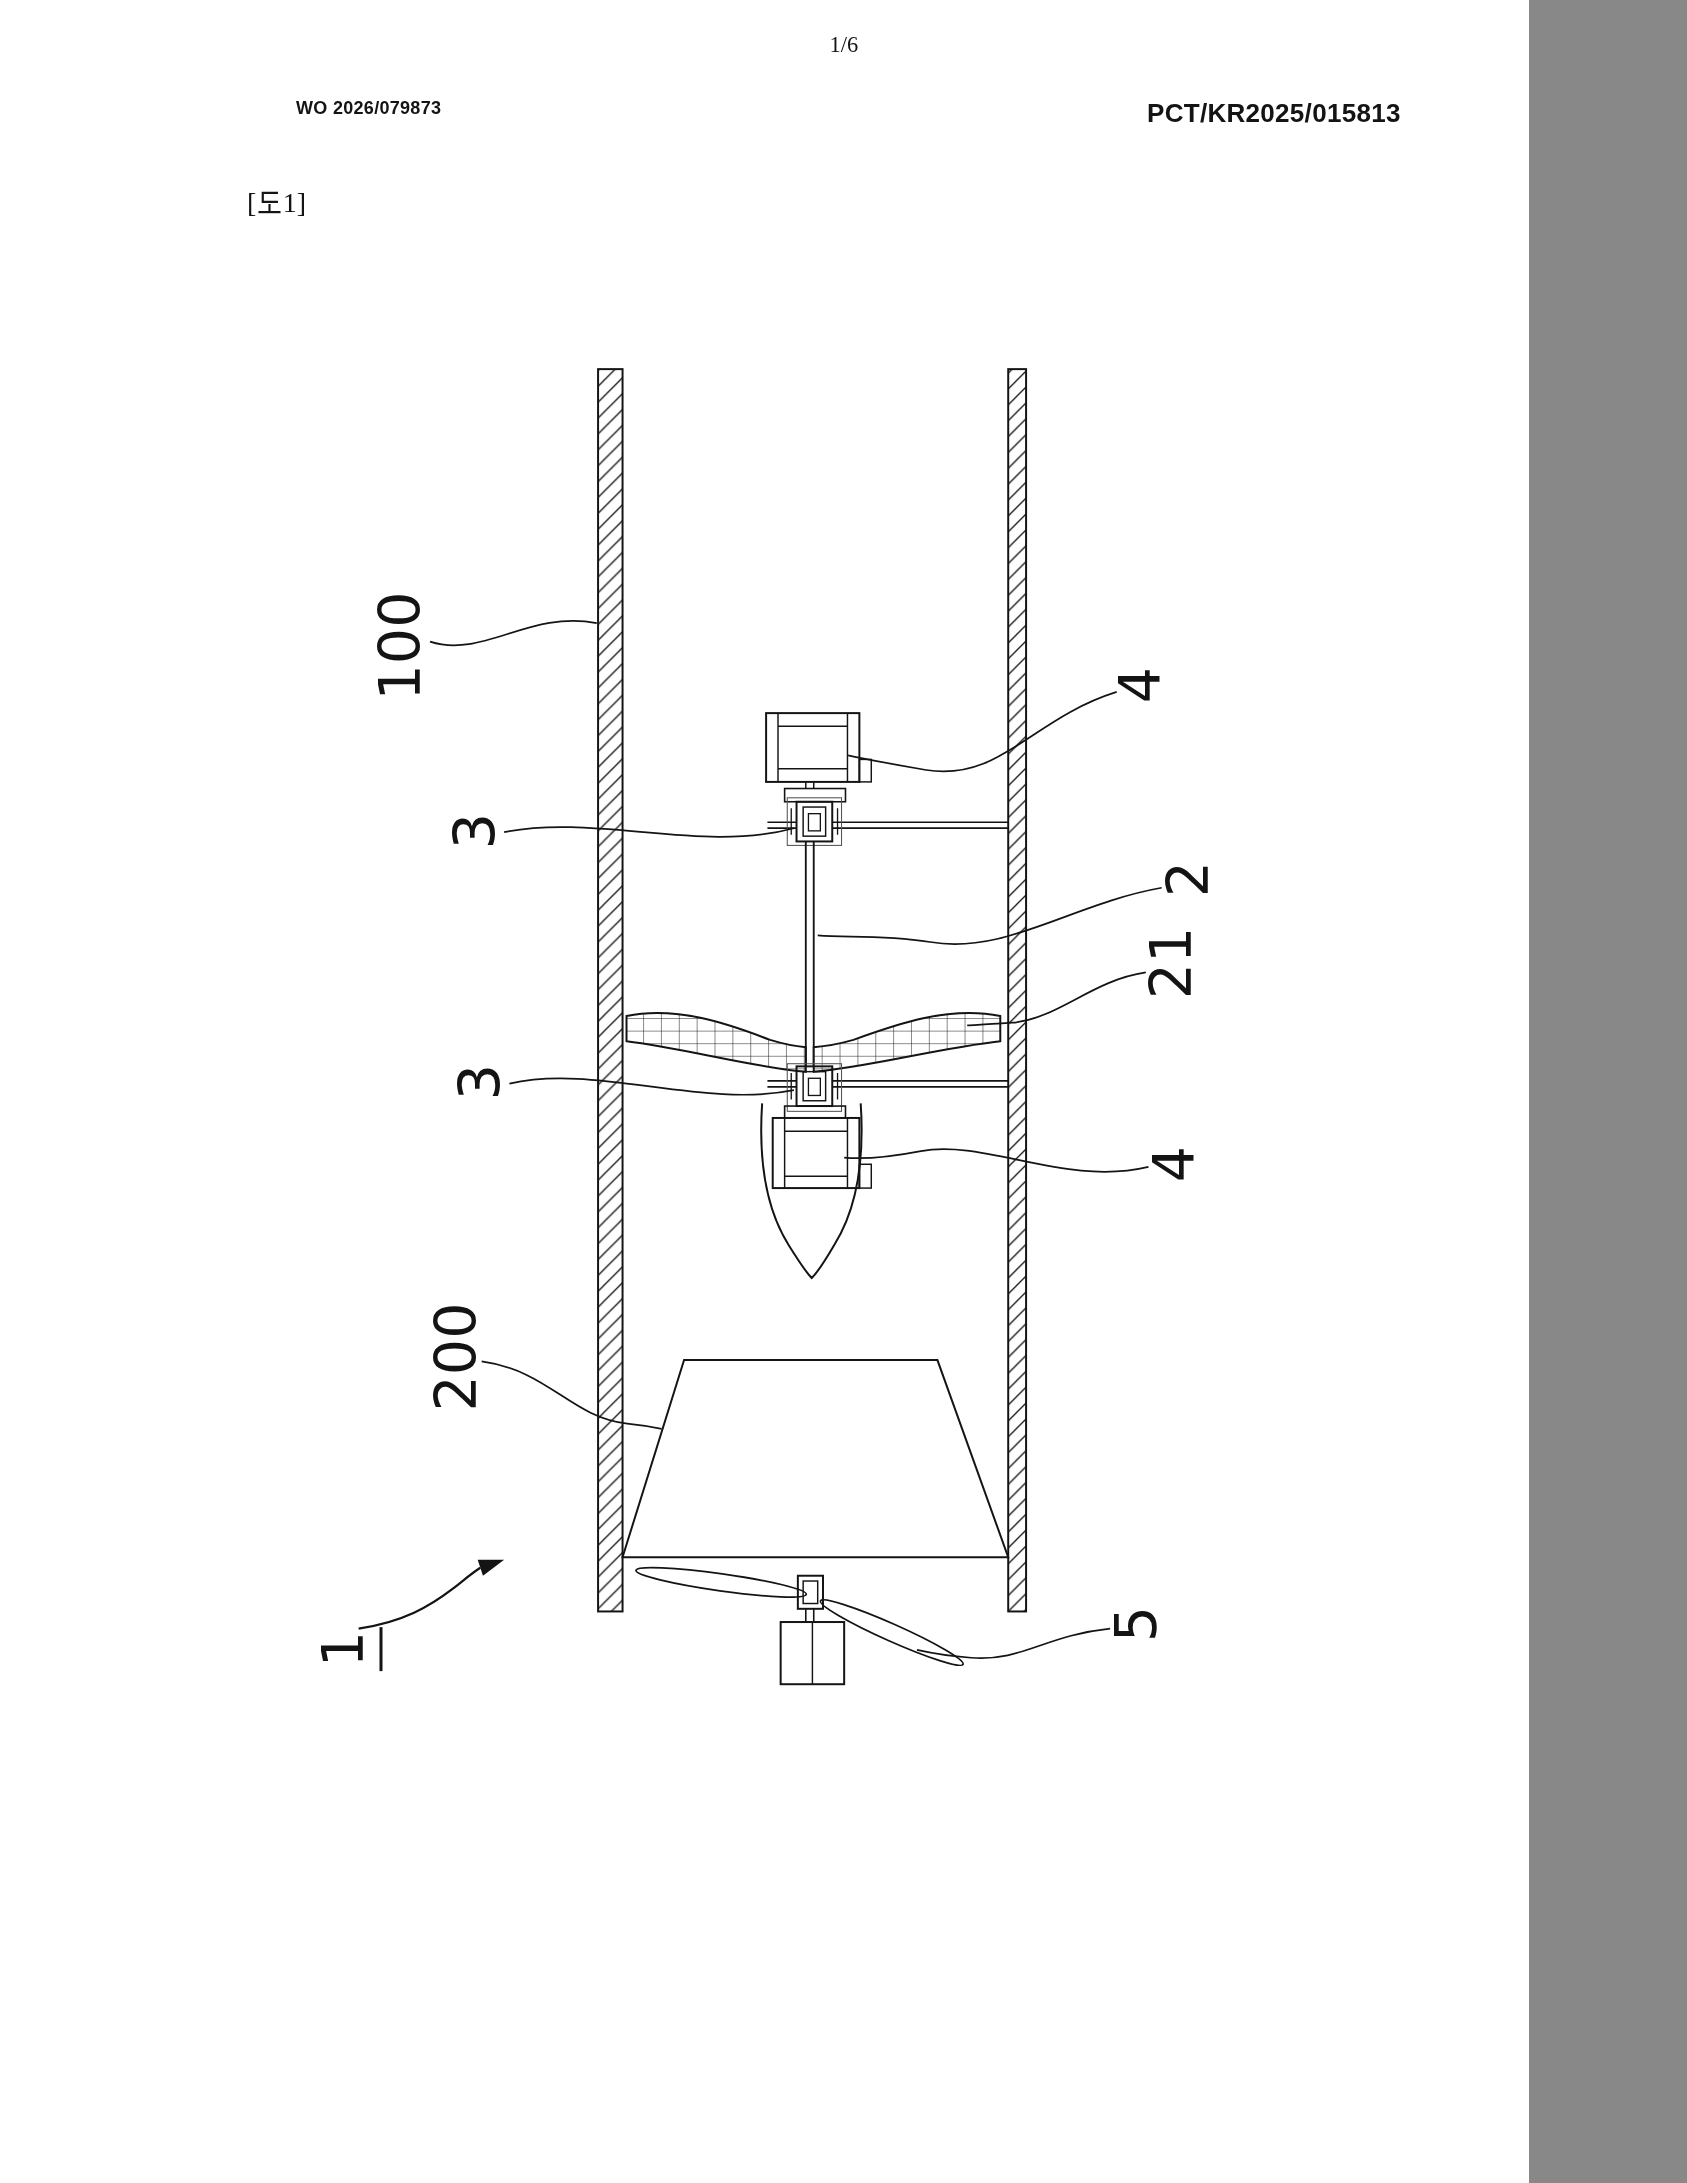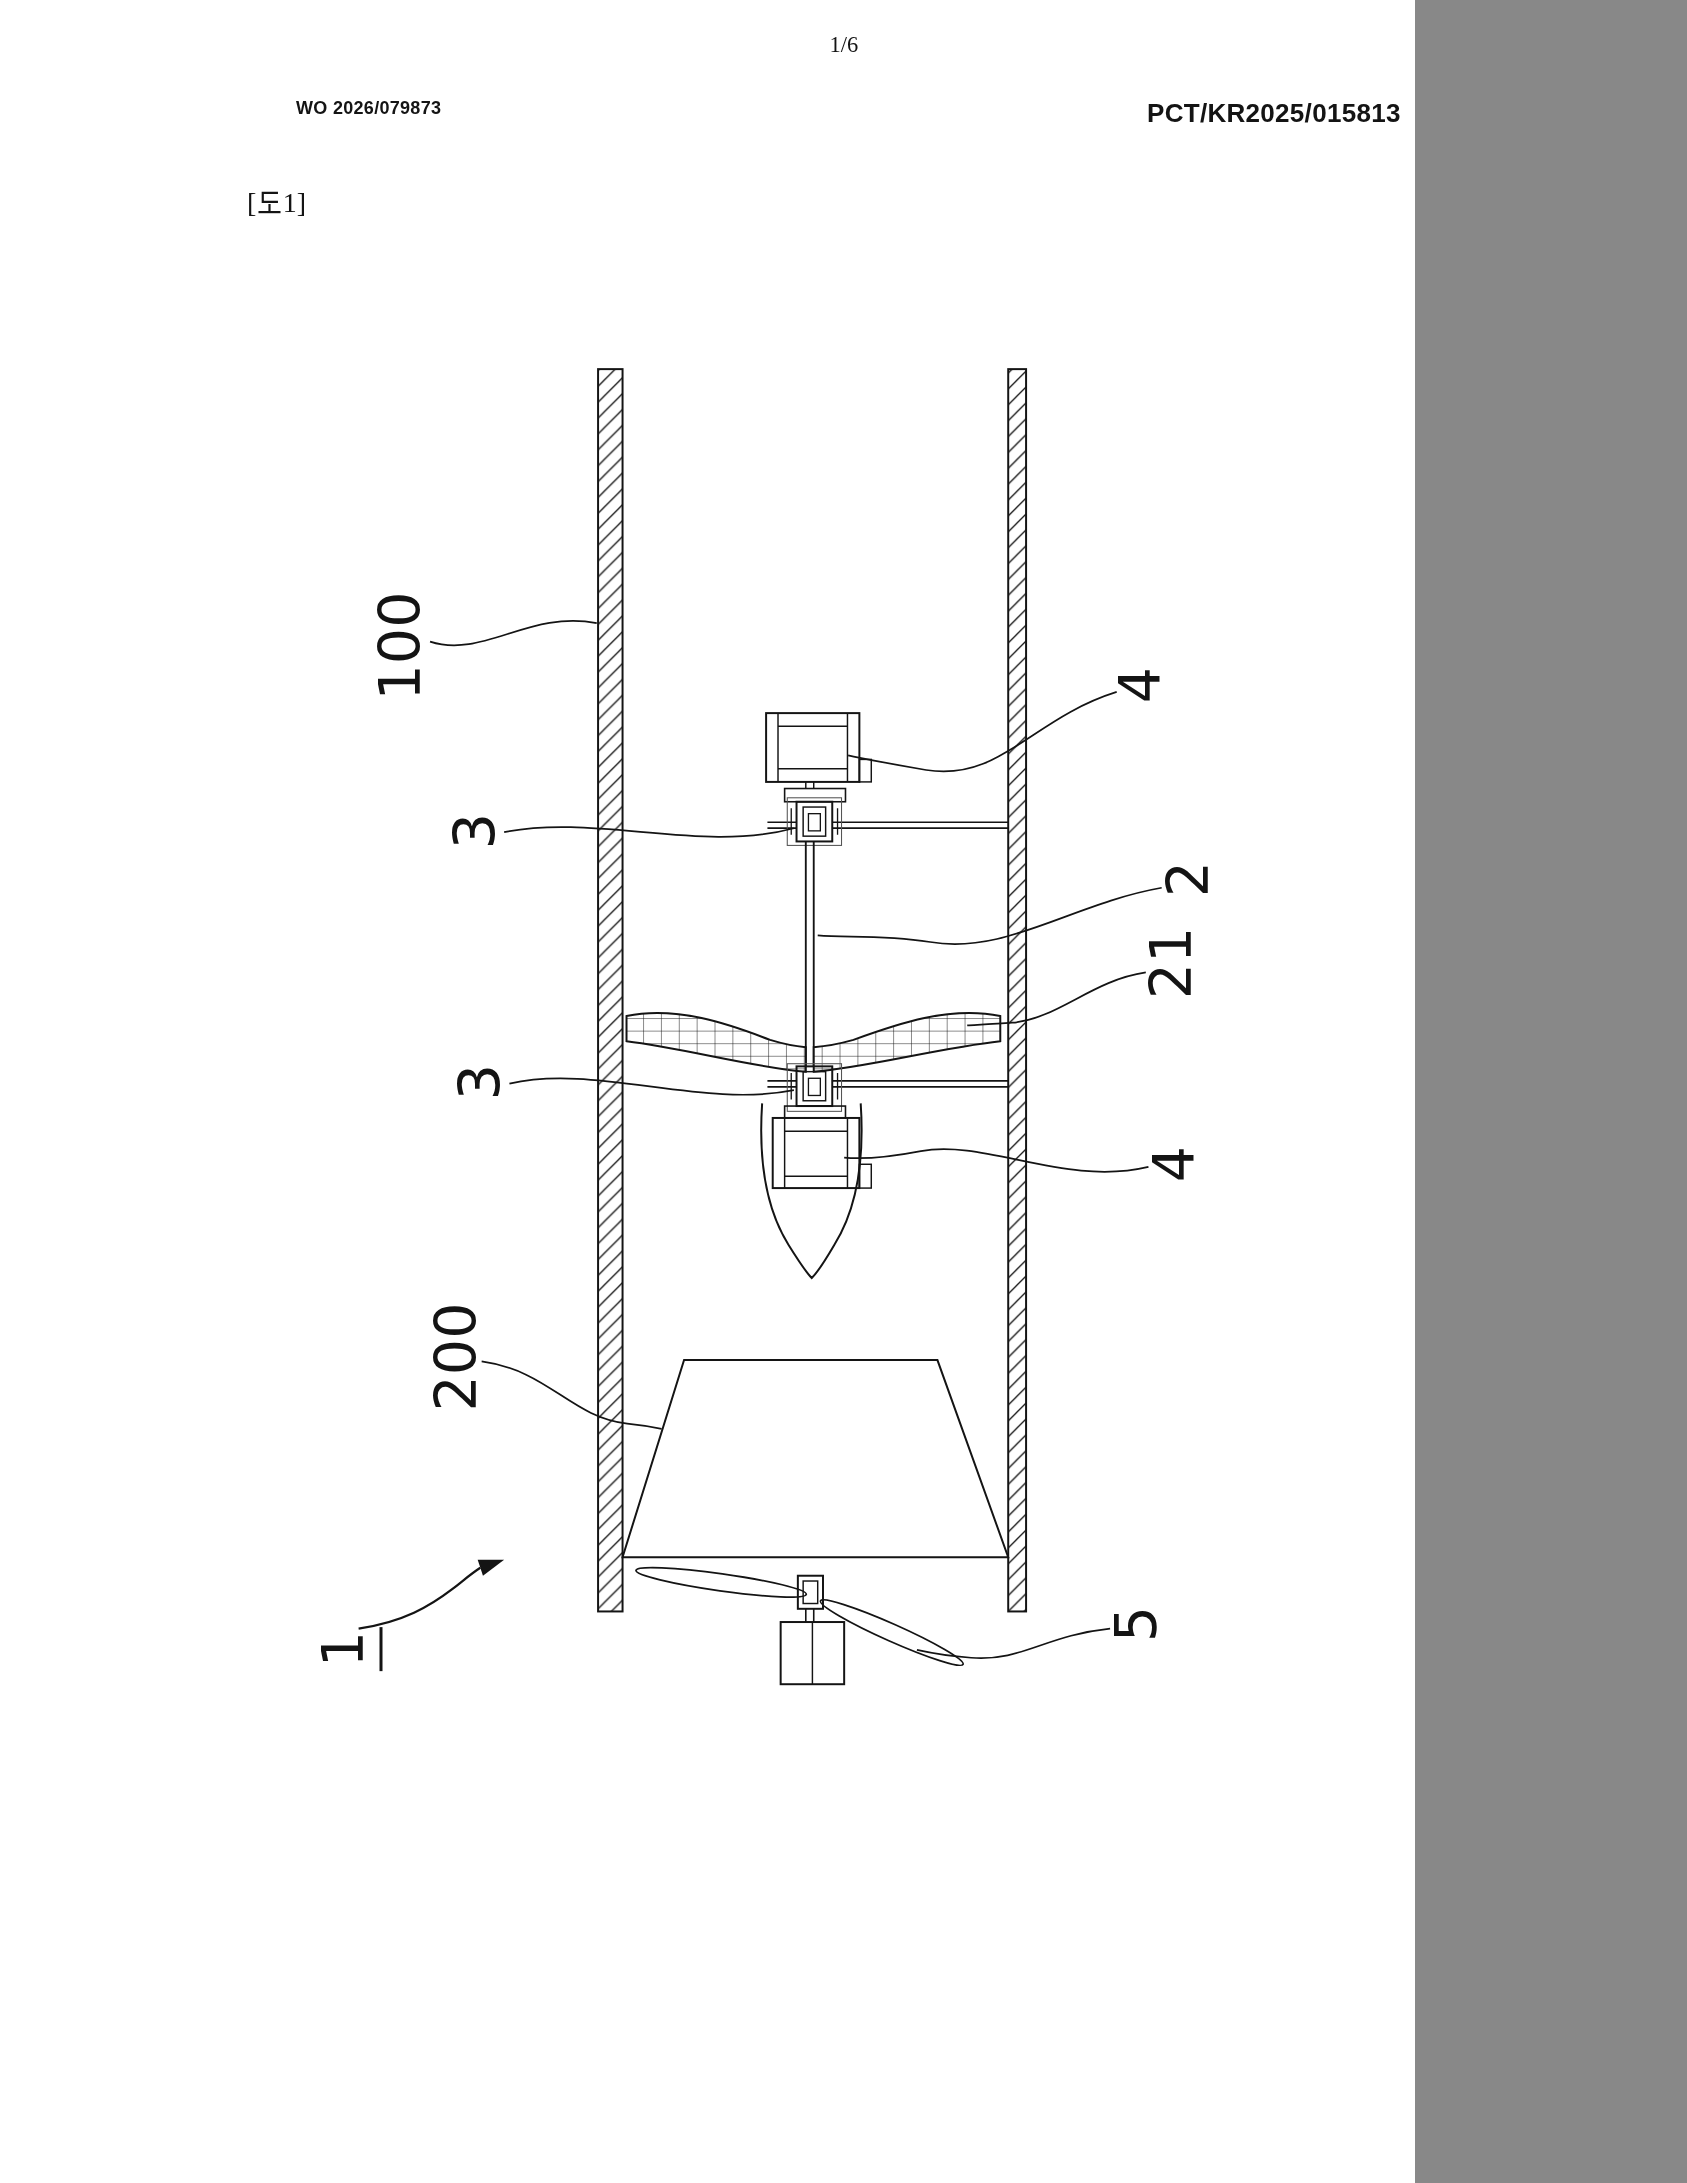--- a/index.html
+++ b/index.html
@@ -1,18 +1,18 @@
 <!DOCTYPE html>
 <html style="font-size:10.6px"><head>
 <meta charset="utf-8">
 <style>
   html,body { margin:0; padding:0; background:#888; }
   .page {
     position:relative;
-    width:1415px; height:2183px;
+    width:1529px; height:2183px;
     background:#ffffff;
     font-family:"Liberation Sans", sans-serif;
     color:#141414;
     overflow:hidden;
   }
   .hdr { position:absolute; white-space:nowrap; }
   .sheet-number {
     left:844px; top:32px; transform:translateX(-50%);
     font-family:"Liberation Serif", serif;
     font-size:22.5px; font-weight:400;

